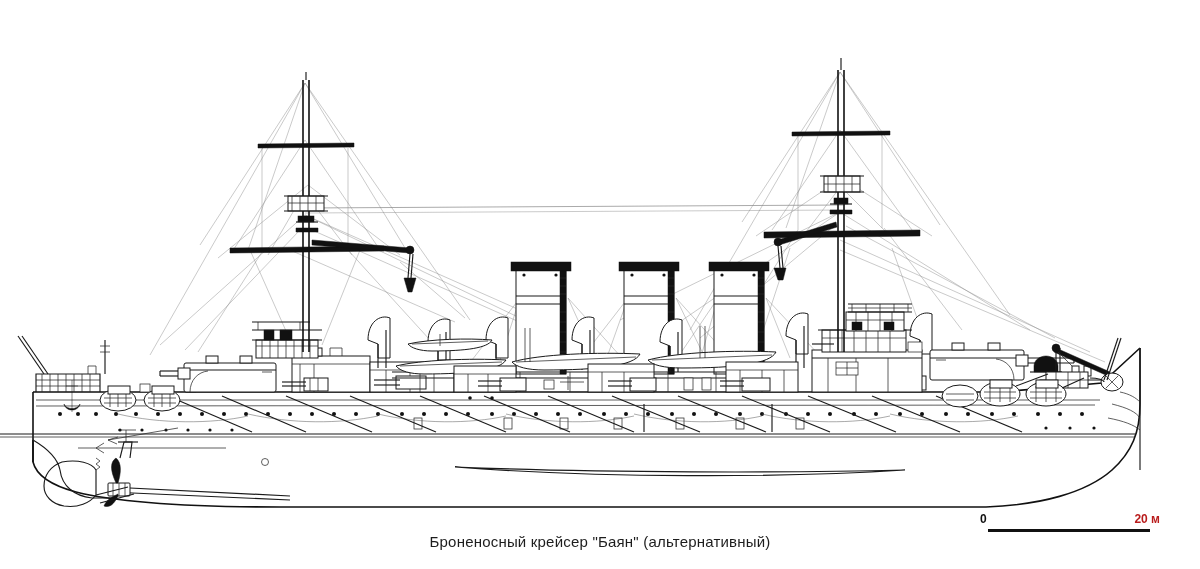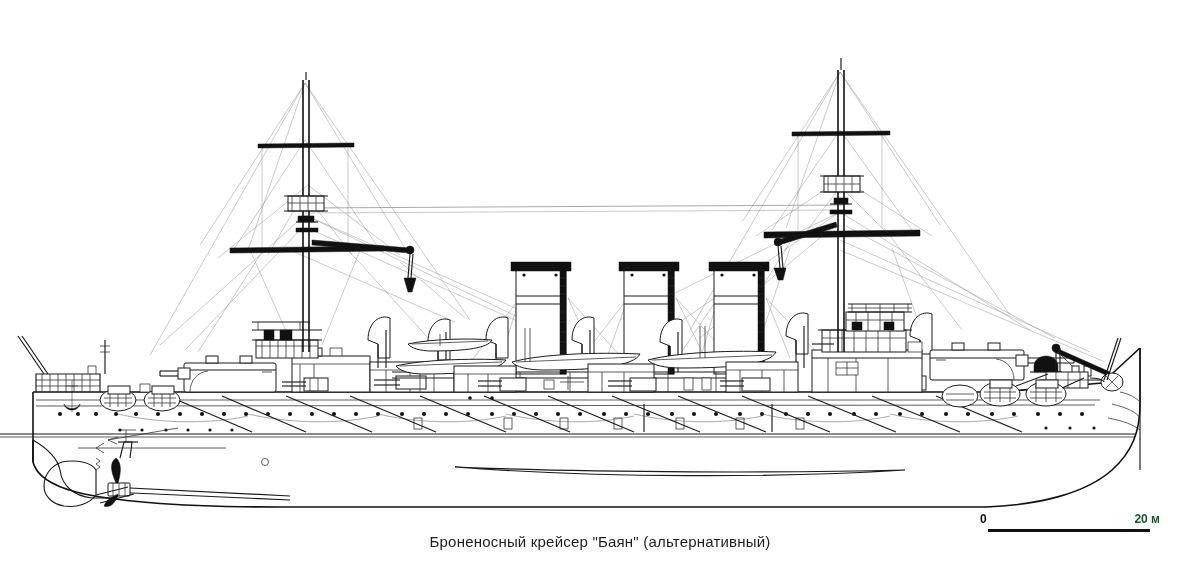--- a/index.html
+++ b/index.html
@@ -4,21 +4,21 @@
 <style>
   html,body{margin:0;padding:0;background:#ffffff;}
   body{width:1200px;height:569px;overflow:hidden;
        font-family:"Liberation Sans","DejaVu Sans",sans-serif;}
   #stage{position:relative;width:1200px;height:569px;background:#ffffff;}
   svg#plan{position:absolute;left:0;top:0;width:1200px;height:569px;display:block;}
   .cap{position:absolute;left:0;top:533px;width:1200px;text-align:center;
        font-size:15px;color:#1d1d1d;letter-spacing:.2px;white-space:nowrap;}
   .scale-wrap{position:absolute;left:980px;top:512px;width:180px;height:28px;}
   .scale-l{position:absolute;left:0px;top:0px;font-size:12px;font-weight:bold;color:#111;}
-  .scale-r{position:absolute;right:0px;top:0px;font-size:12px;font-weight:bold;color:#14532d;}
+  .scale-r{position:absolute;right:0px;top:0px;font-size:12px;font-weight:bold;color:#b91c1c;}
   .scale-bar{position:absolute;left:8px;top:17px;width:162px;height:3px;background:#111;}
   
   .h0{fill:none;stroke:#111;stroke-width:1.6;}      
   .h1{fill:none;stroke:#1a1a1a;stroke-width:1.15;}  
   .h2{fill:none;stroke:#2a2a2a;stroke-width:.75;}   
   .h3{fill:none;stroke:#555;stroke-width:.5;}       
   .h4{fill:none;stroke:#888;stroke-width:.45;}      
   .solid{fill:#111;stroke:#111;stroke-width:.5;}
   .wht{fill:#ffffff;stroke:#1a1a1a;stroke-width:1.0;}
   .wht2{fill:#ffffff;stroke:#2a2a2a;stroke-width:.75;}

